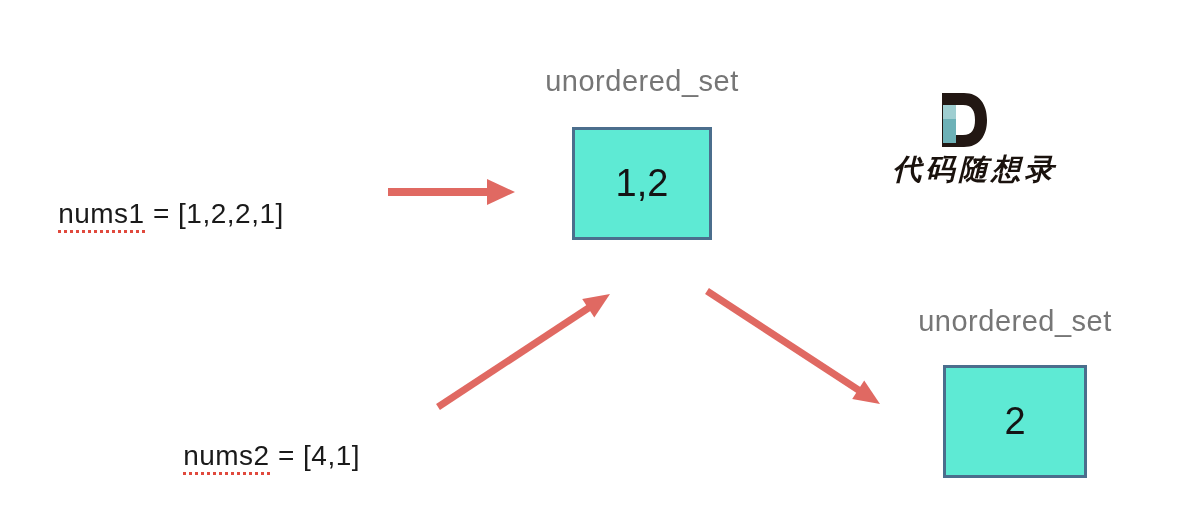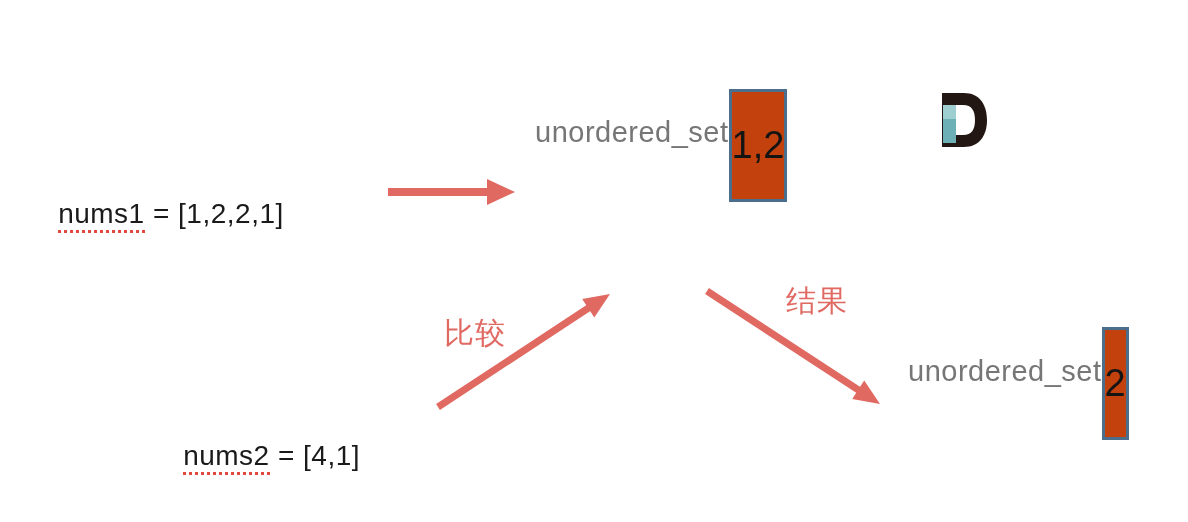--- a/index.html
+++ b/index.html
@@ -44,33 +44,34 @@
     letter-spacing: 1px;
   }
   .label-transform { left: 419px; top: 127px; }
   .label-compare  { left: 444px; top: 313px; }
   .label-result   { left: 786px; top: 281px; }
 
   
   .set-group {
     position: absolute;
     display: flex;
-    flex-direction: row;
+    flex-direction: column;
     align-items: center;
+    justify-content: center;
   }
   .set-group-1 { left: 535px; top: 62px;  width: 214px; }
   .set-group-2 { left: 908px; top: 302px; width: 214px; }
   .set-label {
     font-size: 29px;
     line-height: 38px;
     color: #767676;
     letter-spacing: 0.5px;
   }
   .set-box {
-    background: #c2410c;
+    background: #5eead4;
     border: 3px solid #4b6e8d;
     display: flex;
     align-items: center;
     justify-content: center;
     font-size: 38px;
     color: #141414;
   }
   .set-box-1 { width: 140px; height: 113px; margin-top: 27px; }
   .set-box-2 { width: 144px; height: 113px; margin-top: 25px; }
 
@@ -131,22 +132,20 @@
   </svg>
 
   <div class="expr expr-nums1">
     <span class="var-underline">nums1</span><span> = [1,2,2,1]</span>
   </div>
 
   <div class="expr expr-nums2">
     <span class="var-underline">nums2</span><span> = [4,1]</span>
   </div>
 
-  <div class="arrow-label label-compare">比较</div>
-  <div class="arrow-label label-result">结果</div>
 
   <div class="set-group set-group-1">
     <div class="set-label">unordered_set</div>
     <div class="set-box set-box-1">
       <span>1,2</span>
     </div>
   </div>
 
   <div class="set-group set-group-2">
     <div class="set-label">unordered_set</div>
@@ -155,16 +154,17 @@
     </div>
   </div>
 
   <div class="logo">
     <svg class="logo-mark" viewBox="0 0 47 54" xmlns="http://www.w3.org/2000/svg">
       <path fill-rule="evenodd" d="M0 0 L22 0 C37 0 45 11 45 27 C45 43 37 54 22 54 L0 54 Z
                M13 12 L21 12 C30 12 33 18 33 27 C33 36 30 42 21 42 L13 42 Z" fill="#221713"></path>
       <rect x="1" y="12" width="13" height="14" fill="#9fced1"></rect>
       <rect x="1" y="26" width="13" height="24" fill="#6db1b7"></rect>
     </svg>
+    <div class="logo-brand">代码随想录</div>
   </div>
 
 
 </div>
 
 </body></html>

